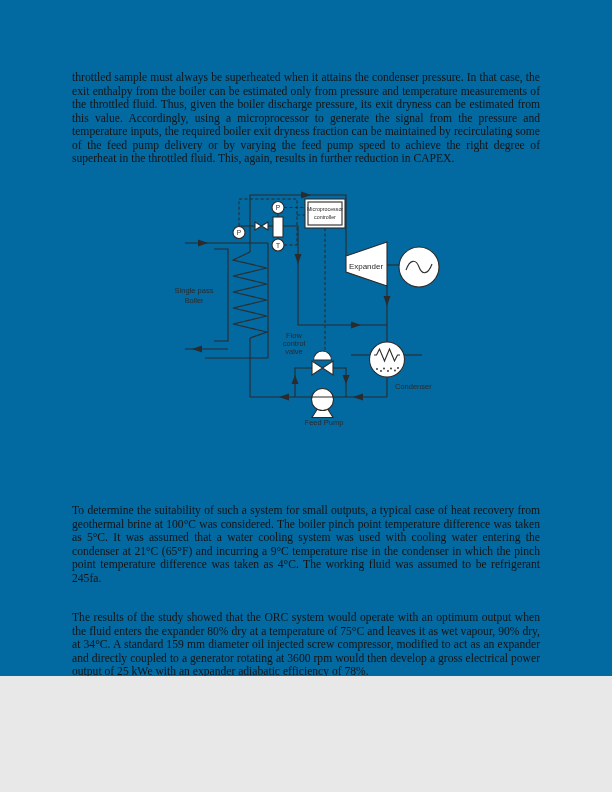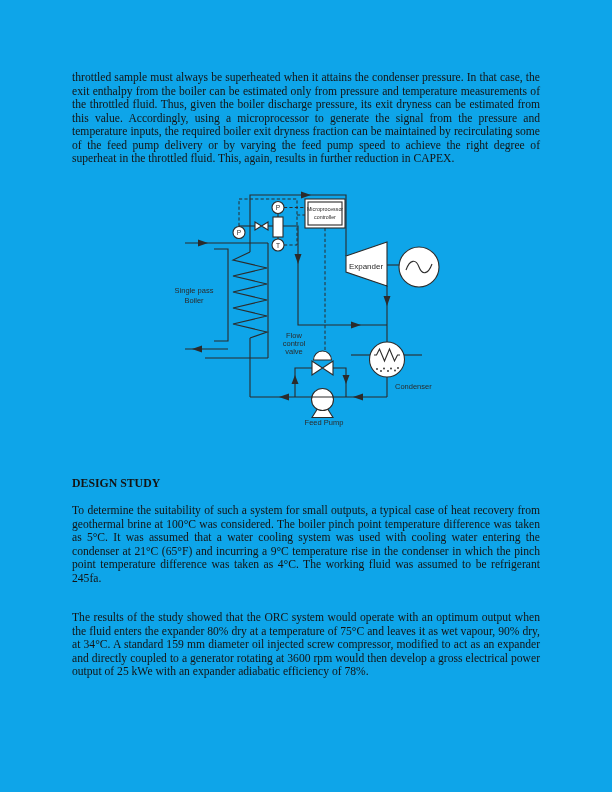--- a/index.html
+++ b/index.html
@@ -1,19 +1,19 @@
 <!DOCTYPE html>
 <html><head>
 <meta charset="utf-8">
 <style>
   html,body{margin:0;padding:0;background:#e8e8e8;}
   .page{
     position:relative;
-    width:612px;height:792px;
-    background:#0ea5e9;
+    width:612px;height:676px;
+    background:#0369a1;
     margin:0 auto;
     font-family:"Liberation Serif", serif;
     color:#111;
     overflow:hidden;
   }
   .para{
     position:absolute;
     left:72px;width:468px;
     font-size:11.6px;
     line-height:13.55px;
@@ -144,19 +144,18 @@
       <circle class="dwhite" cx="172.5" cy="211.5" r="11"></circle>
       <path class="dline" d="M 100,209 H 237"></path>
       <path class="dfill" d="M 213,205.5 L 213,212.5 L 203,209 Z"></path>
       <path class="dfill" d="M 139,205.5 L 139,212.5 L 129,209 Z"></path>
       <text class="dlabel" x="174" y="237" text-anchor="middle">Feed Pump</text>
 
     </svg>
   </div>
 
 
-  <div class="heading" style="top:476px;">DESIGN STUDY</div>
 
   <div class="para" style="top:504px;">To determine the suitability of such a system for small outputs, a typical case of heat recovery from geothermal brine at 100°C was considered.  The boiler pinch point temperature difference was taken as 5°C. It was assumed that a water cooling system was used with cooling water entering the condenser at 21°C (65°F) and incurring a 9°C temperature rise in the condenser in which the pinch point temperature difference was taken as 4°C. The working fluid was assumed to be refrigerant 245fa.</div>
 
   <div class="para" style="top:611px;">The results of the study showed that the ORC system would operate with an optimum output when the fluid enters the expander 80% dry at a temperature of 75°C and leaves it as wet vapour, 90% dry, at 34°C. A standard 159 mm diameter oil injected screw compressor, modified to act as an expander and directly coupled to a generator rotating at 3600 rpm would then develop a gross electrical power output of 25 kWe with an expander adiabatic efficiency of 78%.</div>
 
 </div>
 
 </body></html>

